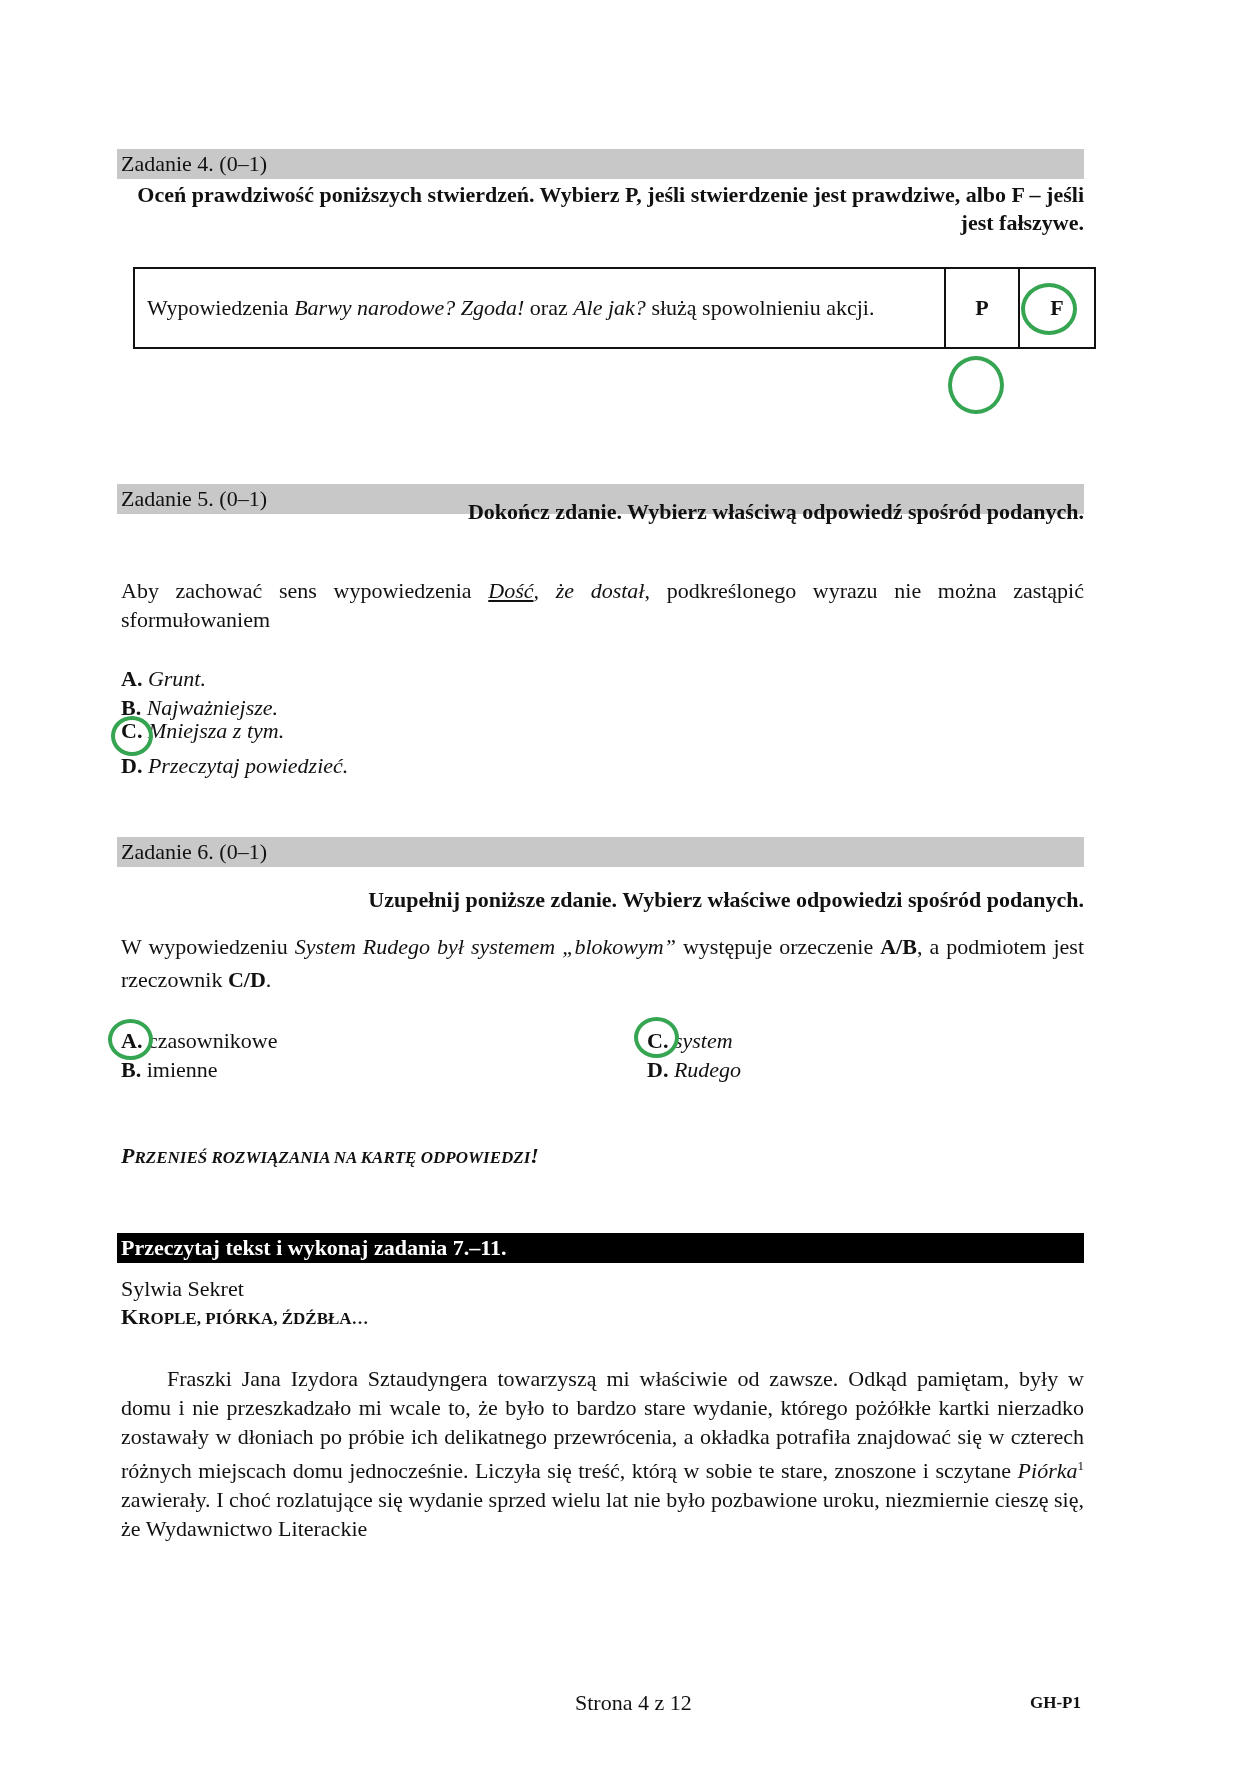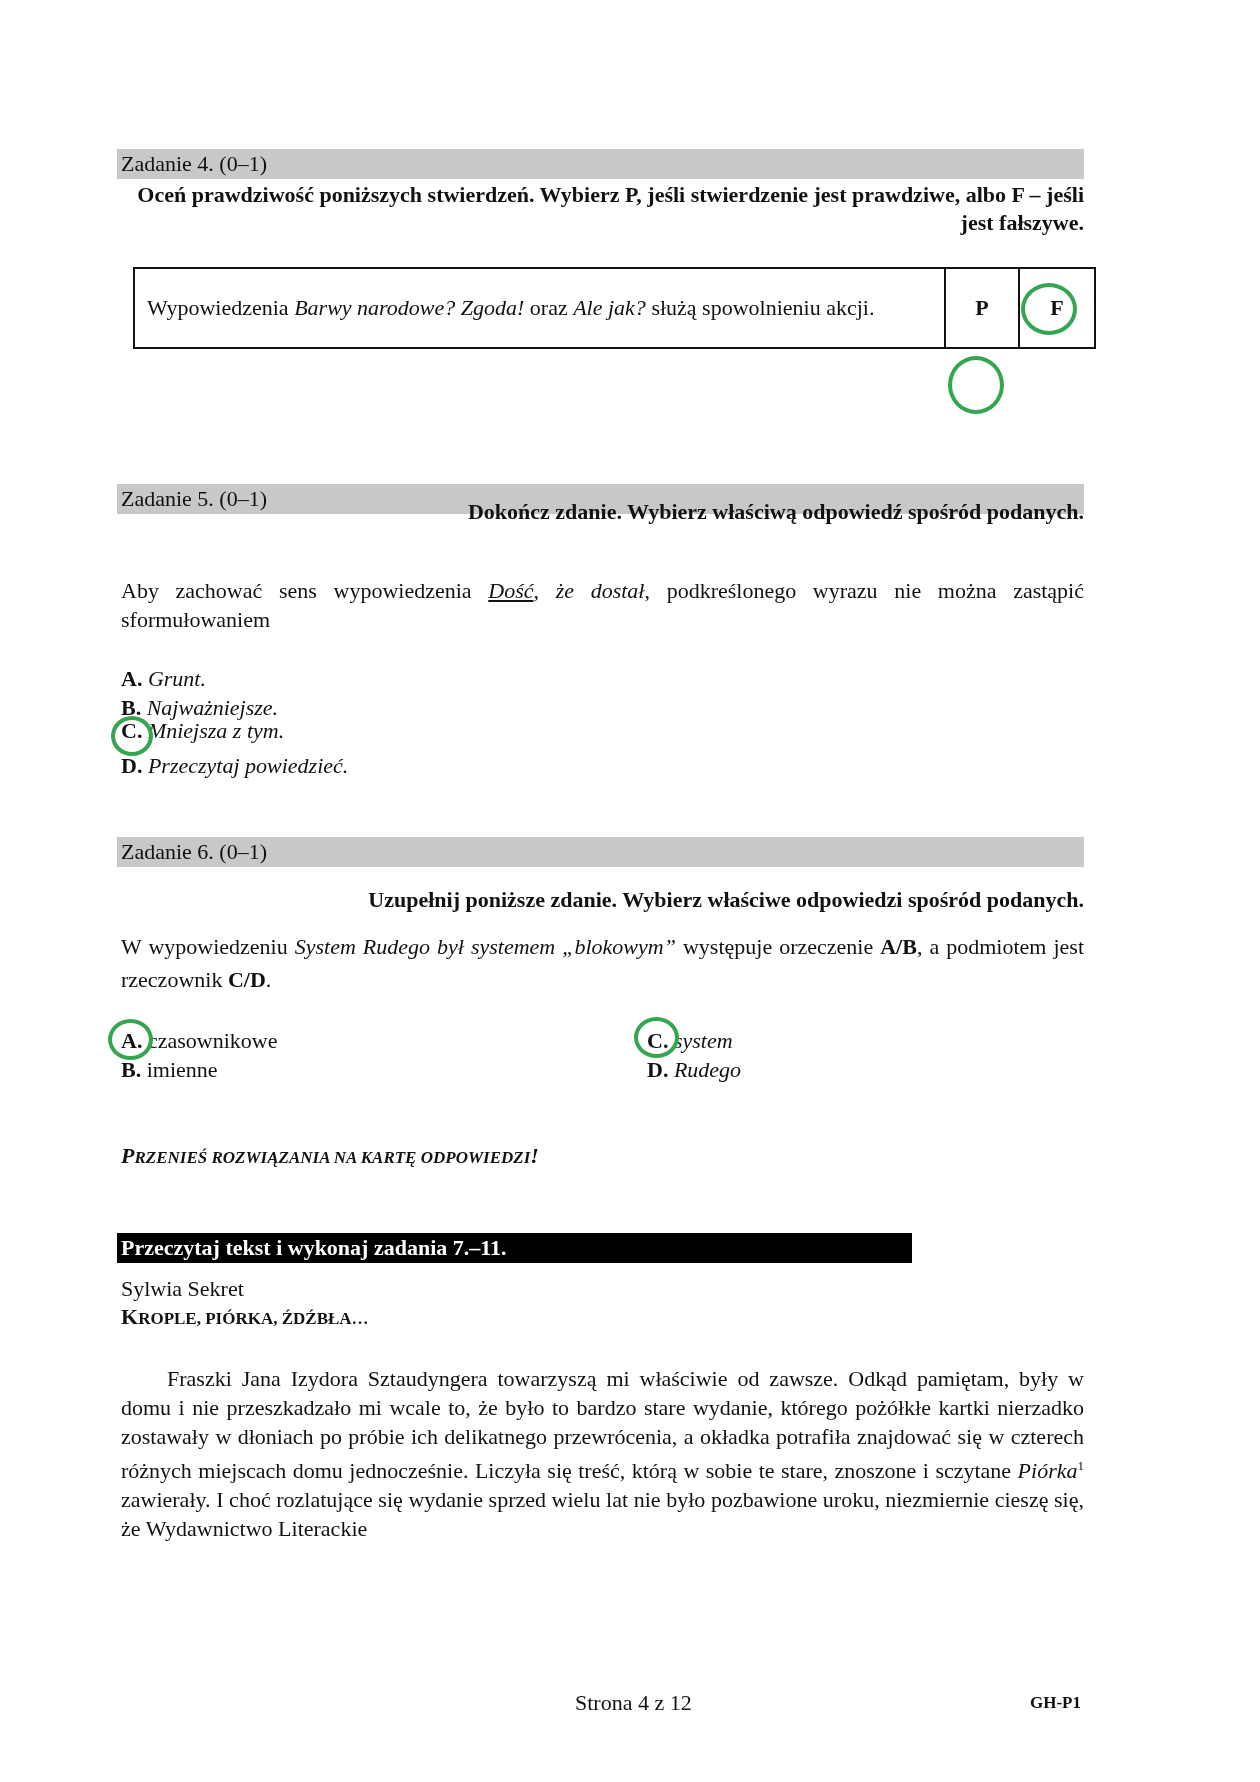--- a/index.html
+++ b/index.html
@@ -3,21 +3,21 @@
 <meta charset="utf-8">
 <style>
   html, body { margin: 0; padding: 0; background: #ffffff; }
   body { width: 1260px; height: 1782px; position: relative; overflow: hidden;
          font-family: "Liberation Serif", "DejaVu Serif", serif; color: #111; }
   .abs { position: absolute; }
   .bar { position: absolute; left: 117px; width: 967px; height: 30px; background: #c8c8c8; }
   .bar-title { position: absolute; left: 121px; font-weight: normal; font-size: 22px; line-height: 30px; }
   .instr { position: absolute; left: 121px; width: 963px; font-weight: bold; font-size: 22px; line-height: 28px; text-align: right; }
   .body-text { font-size: 22px; line-height: 29px; }
-  .black-bar { position: absolute; left: 117px; top: 1233px; width: 795px; height: 30px; background: #000; color: #fff; }
+  .black-bar { position: absolute; left: 117px; top: 1233px; width: 967px; height: 30px; background: #000; color: #fff; }
   .black-bar span { position: absolute; left: 4px; font-weight: bold; font-size: 22px; line-height: 30px; }
   table.pf { position: absolute; left: 106px; top: 267px; width: 963px; border-collapse: collapse; margin-left: 27px; }
   table.pf td { border: 2px solid #111; font-size: 22px; }
   table.pf td.stmt { padding: 6px 12px; line-height: 28px; height: 66px; box-sizing: border-box; vertical-align: middle; }
   table.pf td.opt { width: 70px; text-align: center; font-weight: bold; position: relative; }
   .circle { position: absolute; border: 4px solid #35a552; border-radius: 50%; box-sizing: border-box; pointer-events: none; }
   .opt-line { position: absolute; font-size: 22px; line-height: 29px; white-space: nowrap; }
   .opt-line b { font-weight: bold; }
   .opt-line i { font-style: italic; }
   .sc-big { font-size: 22px; }

